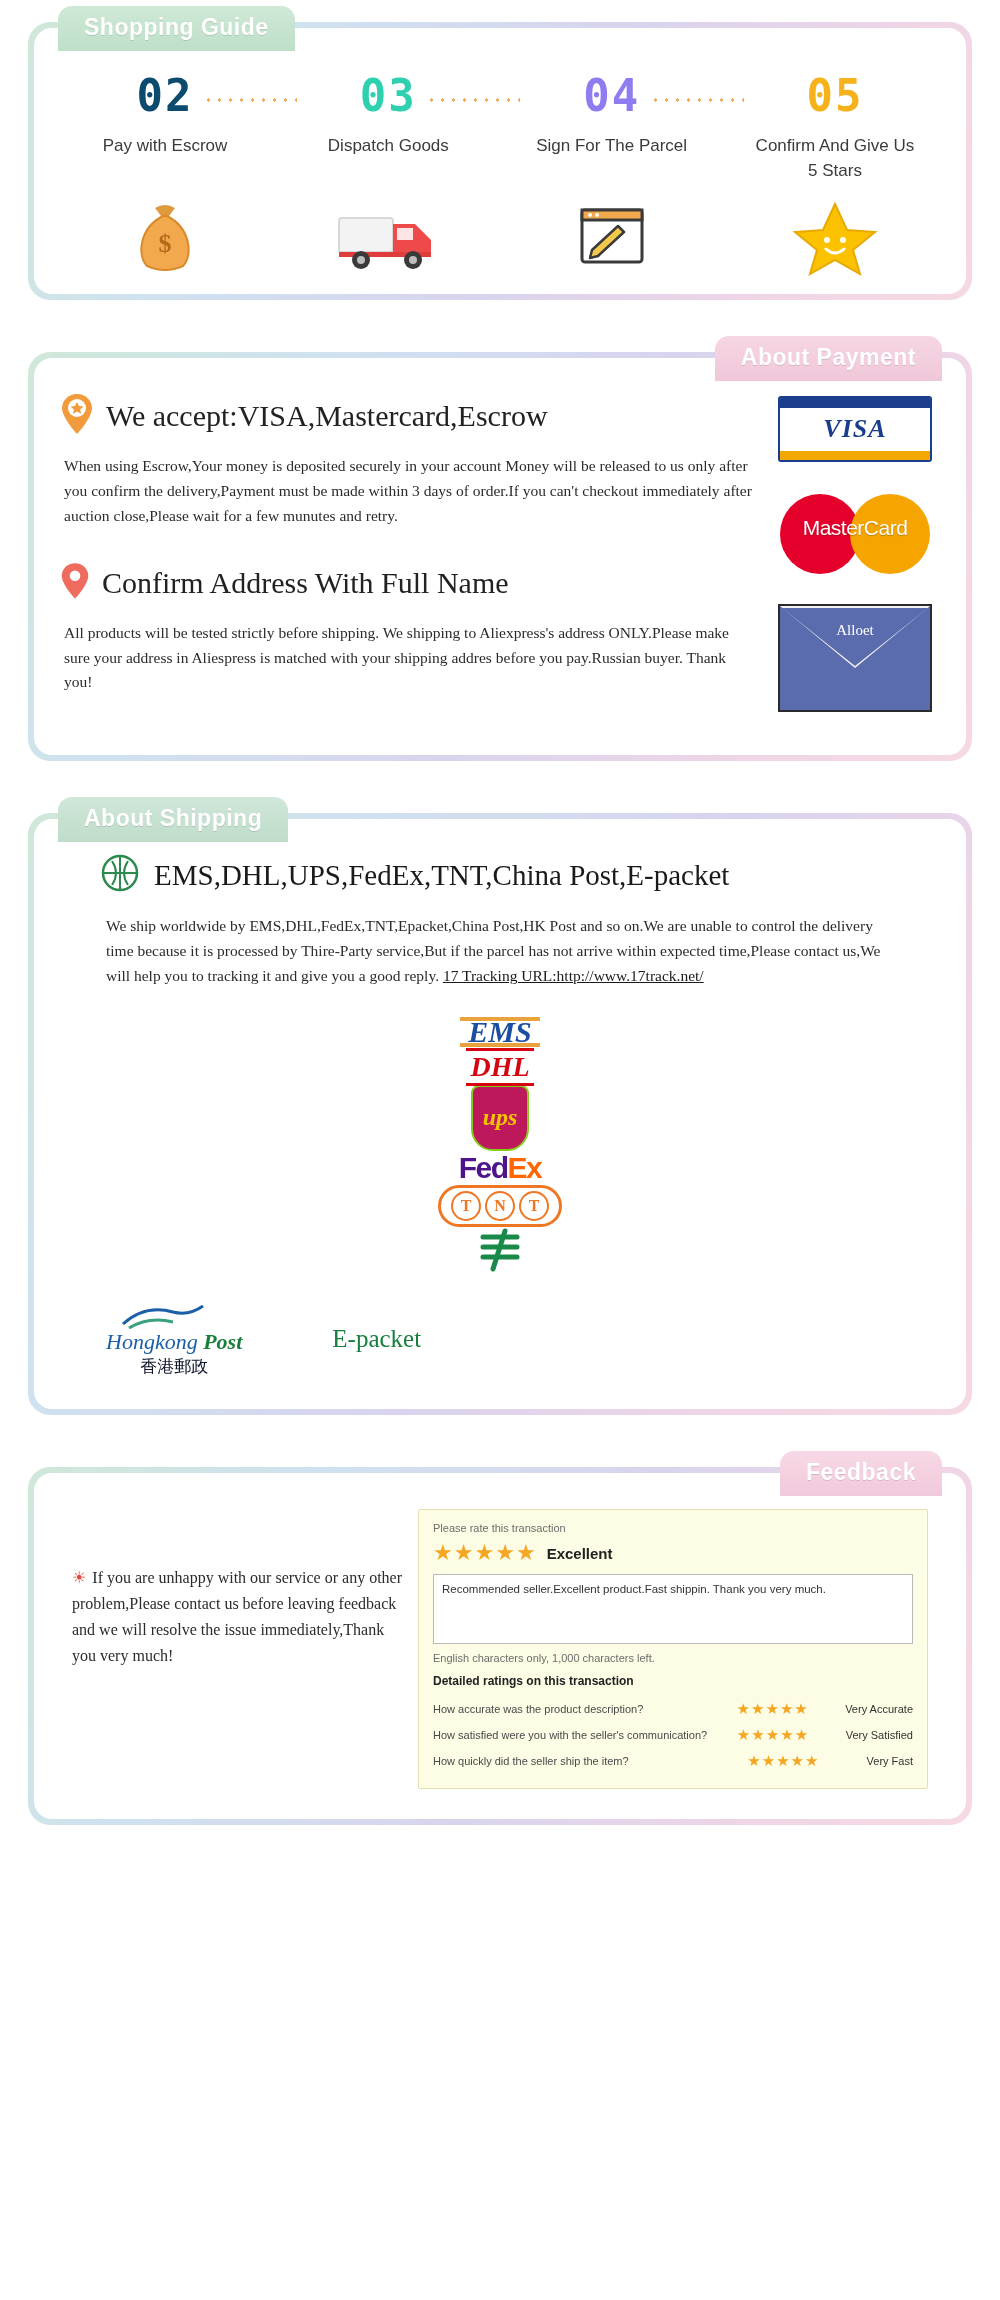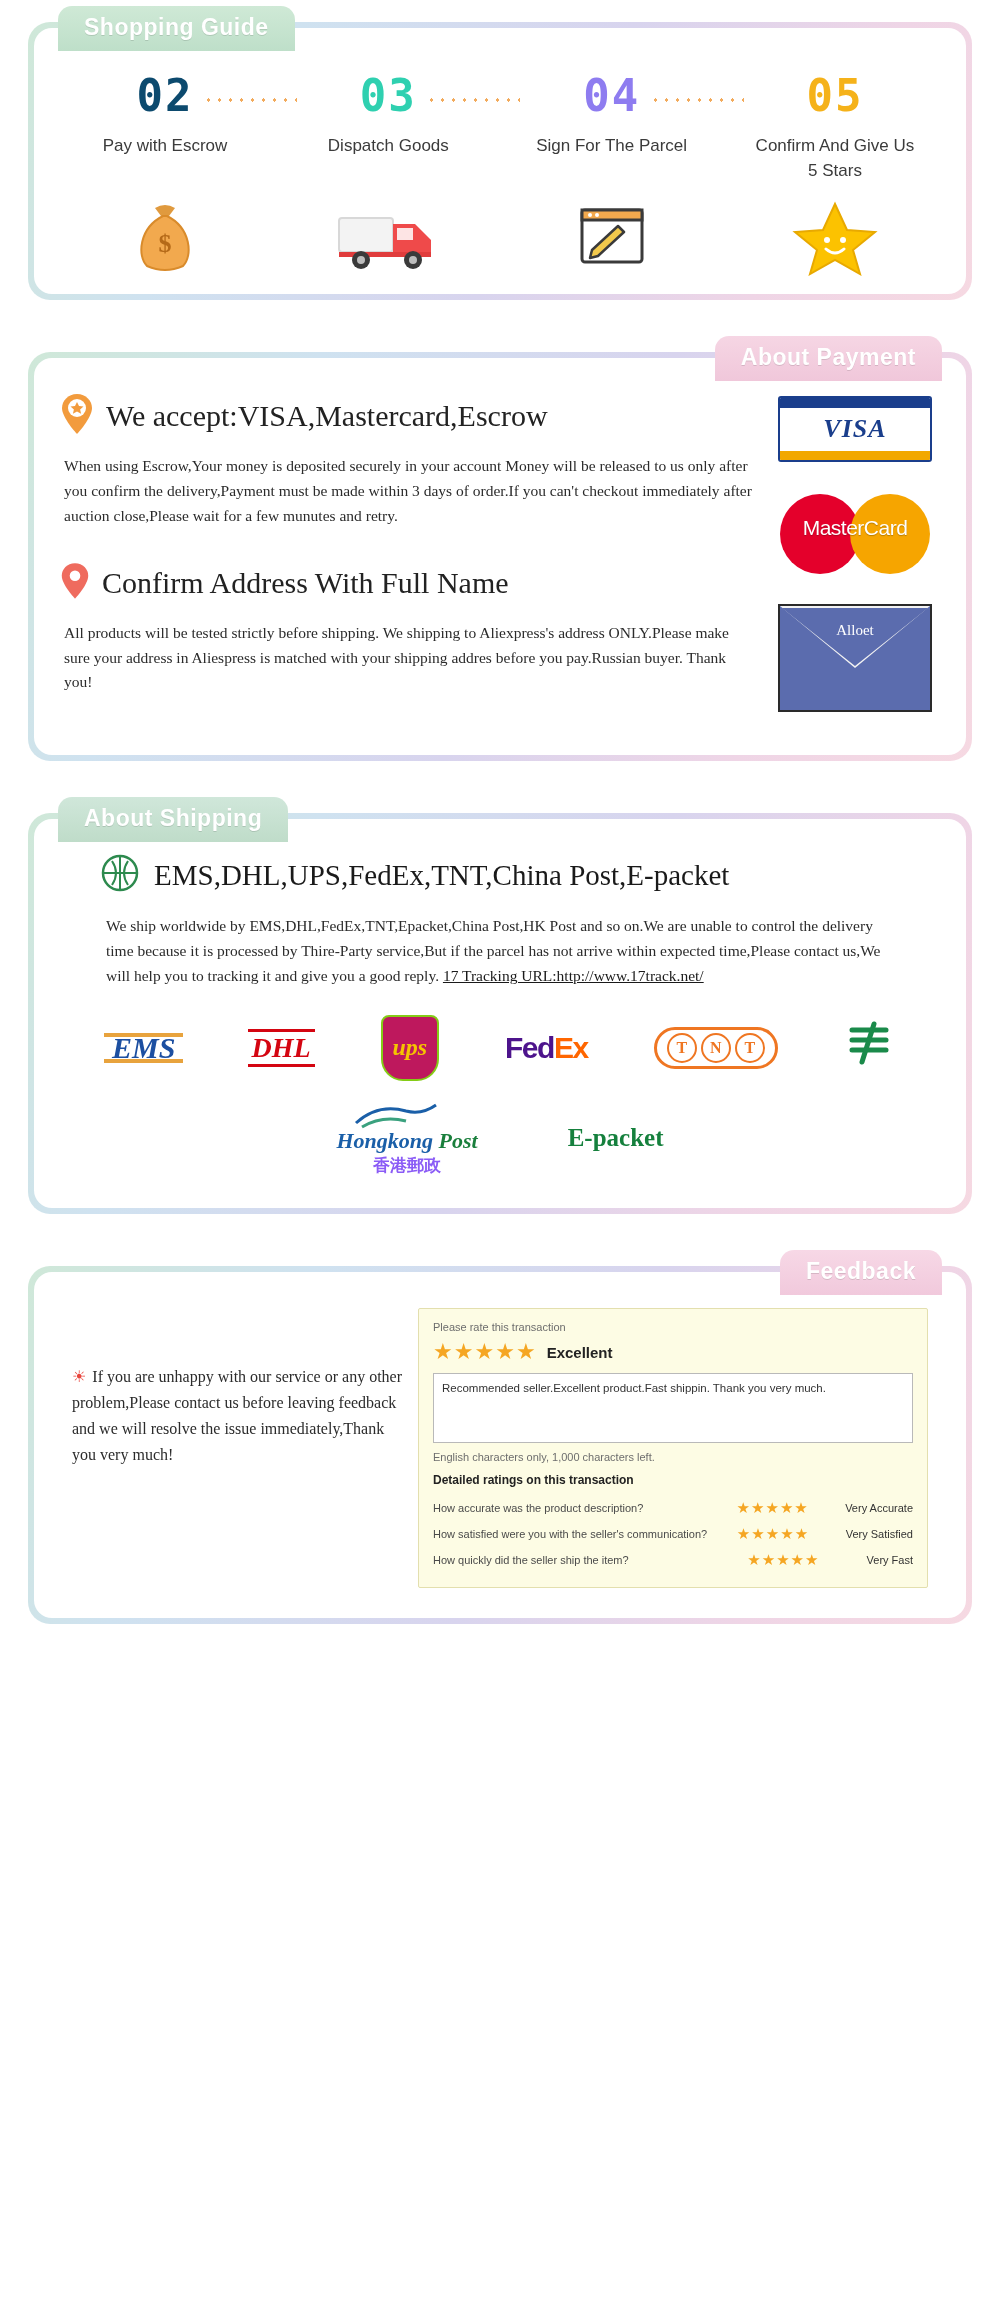--- a/index.html
+++ b/index.html
@@ -177,25 +177,25 @@
     font-family:"Liberation Serif", serif; font-size: 29px; color:#1a1a1a;
   }
   .ship-body {
     font-family:"Liberation Serif", serif; font-size: 15.5px; line-height:1.62;
     color:#2b2b2b; padding: 0 46px 0 46px;
   }
   .ship-body a { color:#1a1a1a; text-decoration: underline; }
   .carriers {
     display:flex; align-items:center; justify-content: space-between;
     padding: 26px 46px 6px 46px;
+    flex-direction: column;
   }
   .carriers2 {
-    display:flex; align-items:center; justify-content: center; gap: 90px;
+    display:flex; align-items:center; gap: 90px;
     padding: 16px 46px 10px 46px;
-    font-weight: bold;
   }
   .ems-logo {
     font-family:"Liberation Serif", serif; font-style:italic; font-weight:bold;
     font-size: 30px; color:#1c4fa1; position: relative; padding: 0 6px;
   }
   .ems-logo:before, .ems-logo:after {
     content:""; position:absolute; left:-2px; right:-2px; height:4px; background:#e8a33d;
   }
   .ems-logo:before { top: 2px; }
   .ems-logo:after { bottom: 2px; }
@@ -230,21 +230,21 @@
   }
   .chinapost-logo { color:#1a8a4a; font-size: 40px; font-weight:bold; letter-spacing:-4px;
     font-family:"DejaVu Sans", sans-serif; }
   .hkpost {
     display:flex; flex-direction:column; align-items:center; line-height:1.1;
   }
   .hkpost .hk-top {
     font-family:"Liberation Serif", serif; font-style:italic; font-size:22px; color:#1a5fa8;
   }
   .hkpost .hk-top b { color:#1a7f3c; }
-  .hkpost .hk-cn { color:#8b5cf6; font-size: 17px; margin-top: 3px; font-family:"DejaVu Sans", sans-serif;}
+  .hkpost .hk-cn { color:#0f172a; font-size: 17px; margin-top: 3px; font-family:"DejaVu Sans", sans-serif;}
   .epacket {
     font-family:"Liberation Serif", serif; font-size: 25px; color:#15803d;
   }
 
   
   .fb-inner { padding-top: 30px; padding-bottom: 30px; }
   .fb-title {
     text-align:center; font-family:"Liberation Serif", serif; font-size:26px; color:#1a1a1a;
     line-height: 1.6; padding: 6px 10px 18px 10px;
   }

